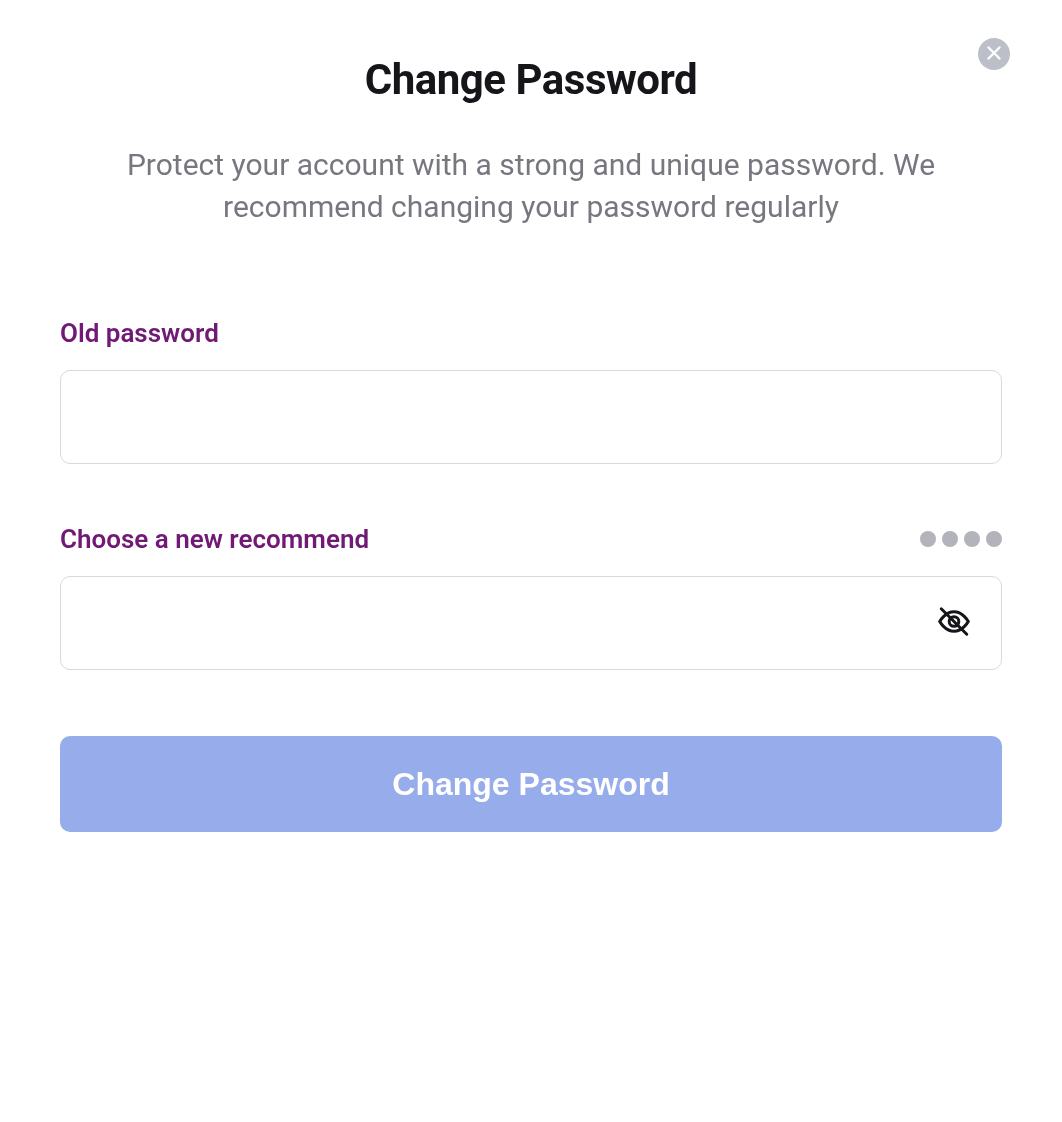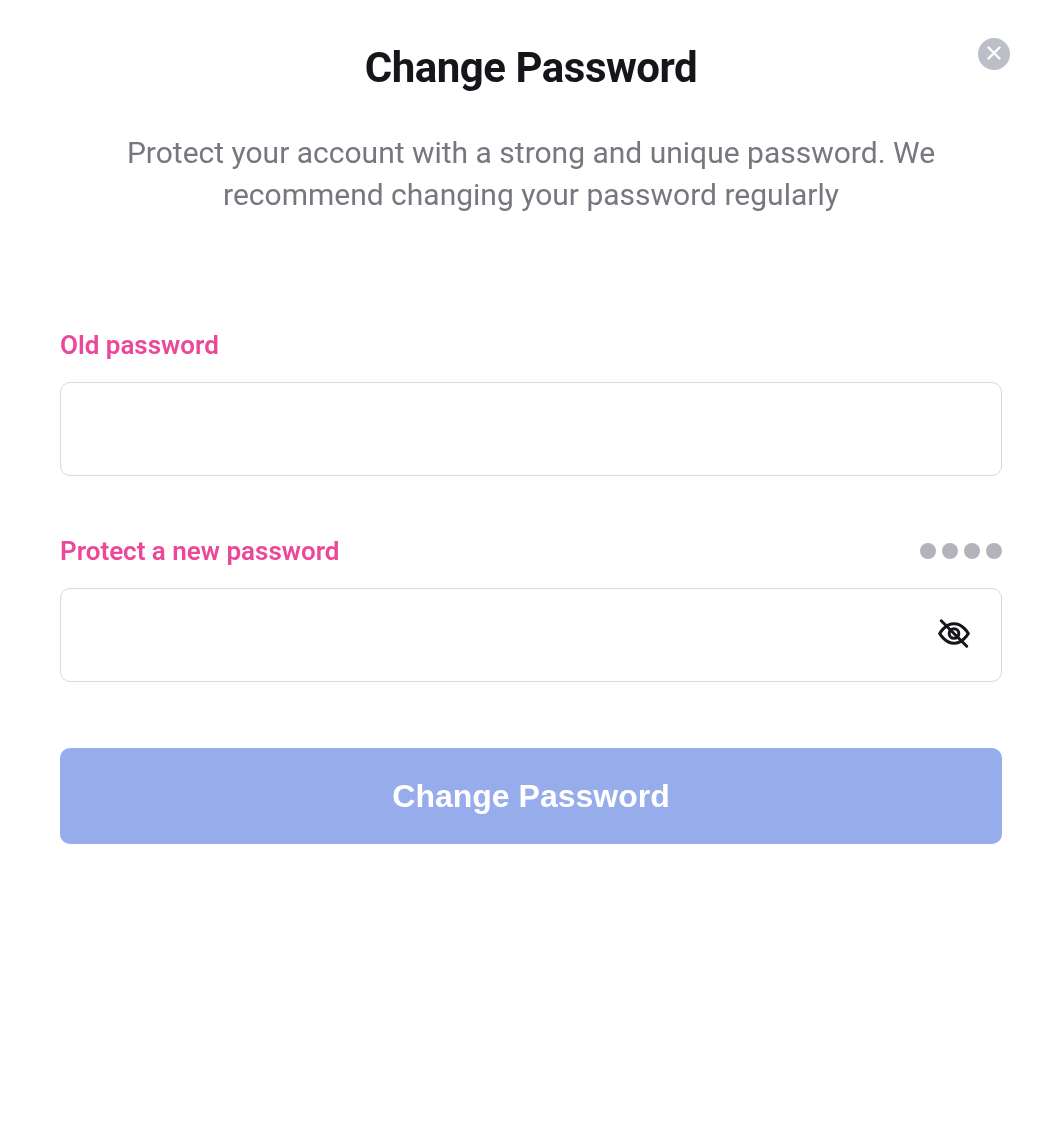--- a/index.html
+++ b/index.html
@@ -9,21 +9,21 @@
     }
     body {
       font-family: -apple-system, BlinkMacSystemFont, "Segoe UI", Roboto, Helvetica, Arial, sans-serif;
       background: #ffffff;
       width: 1062px;
       height: 1122px;
       position: relative;
     }
     .modal {
       width: 100%;
-      padding: 43px 60px 60px 60px;
+      padding: 55px 60px 60px 60px;
       position: relative;
     }
     .close-btn {
       position: absolute;
       top: 38px;
       right: 52px;
       width: 32px;
       height: 32px;
       border-radius: 50%;
       background: #bcbfc8;
@@ -45,35 +45,35 @@
       margin-top: 0;
       margin-bottom: 40px;
       letter-spacing: -0.5px;
     }
     .subtitle {
       text-align: center;
       font-size: 30px;
       line-height: 1.4;
       color: #77787f;
       max-width: 820px;
-      margin: 0 auto 114px auto;
+      margin: 0 auto 90px auto;
     }
     .form-group {
       margin-bottom: 60px;
     }
     .label-row {
       display: flex;
       align-items: center;
       justify-content: space-between;
       margin-bottom: 22px;
     }
     .form-label {
       font-size: 26px;
       font-weight: 600;
-      color: #ec4899;
+      color: #701a75;
     }
     .strength-dots {
       display: flex;
       gap: 6px;
     }
     .strength-dots .dot {
       width: 16px;
       height: 16px;
       border-radius: 50%;
       background: #b2b3bb;
@@ -148,21 +148,21 @@
       <label class="form-label">Old password</label>
     </div>
     <div class="input-wrap">
       <input type="password" class="text-input" value="" style="">
     </div>
   </div>
 
   
   <div class="form-group">
     <div class="label-row">
-      <label class="form-label">Protect a new password</label>
+      <label class="form-label">Choose a new recommend</label>
       <div class="strength-dots">
         <span class="dot"></span>
         <span class="dot"></span>
         <span class="dot"></span>
         <span class="dot"></span>
       </div>
     </div>
     <div class="input-wrap">
       <input type="password" class="text-input with-eye" value="" style="">
       <button class="eye-toggle">

